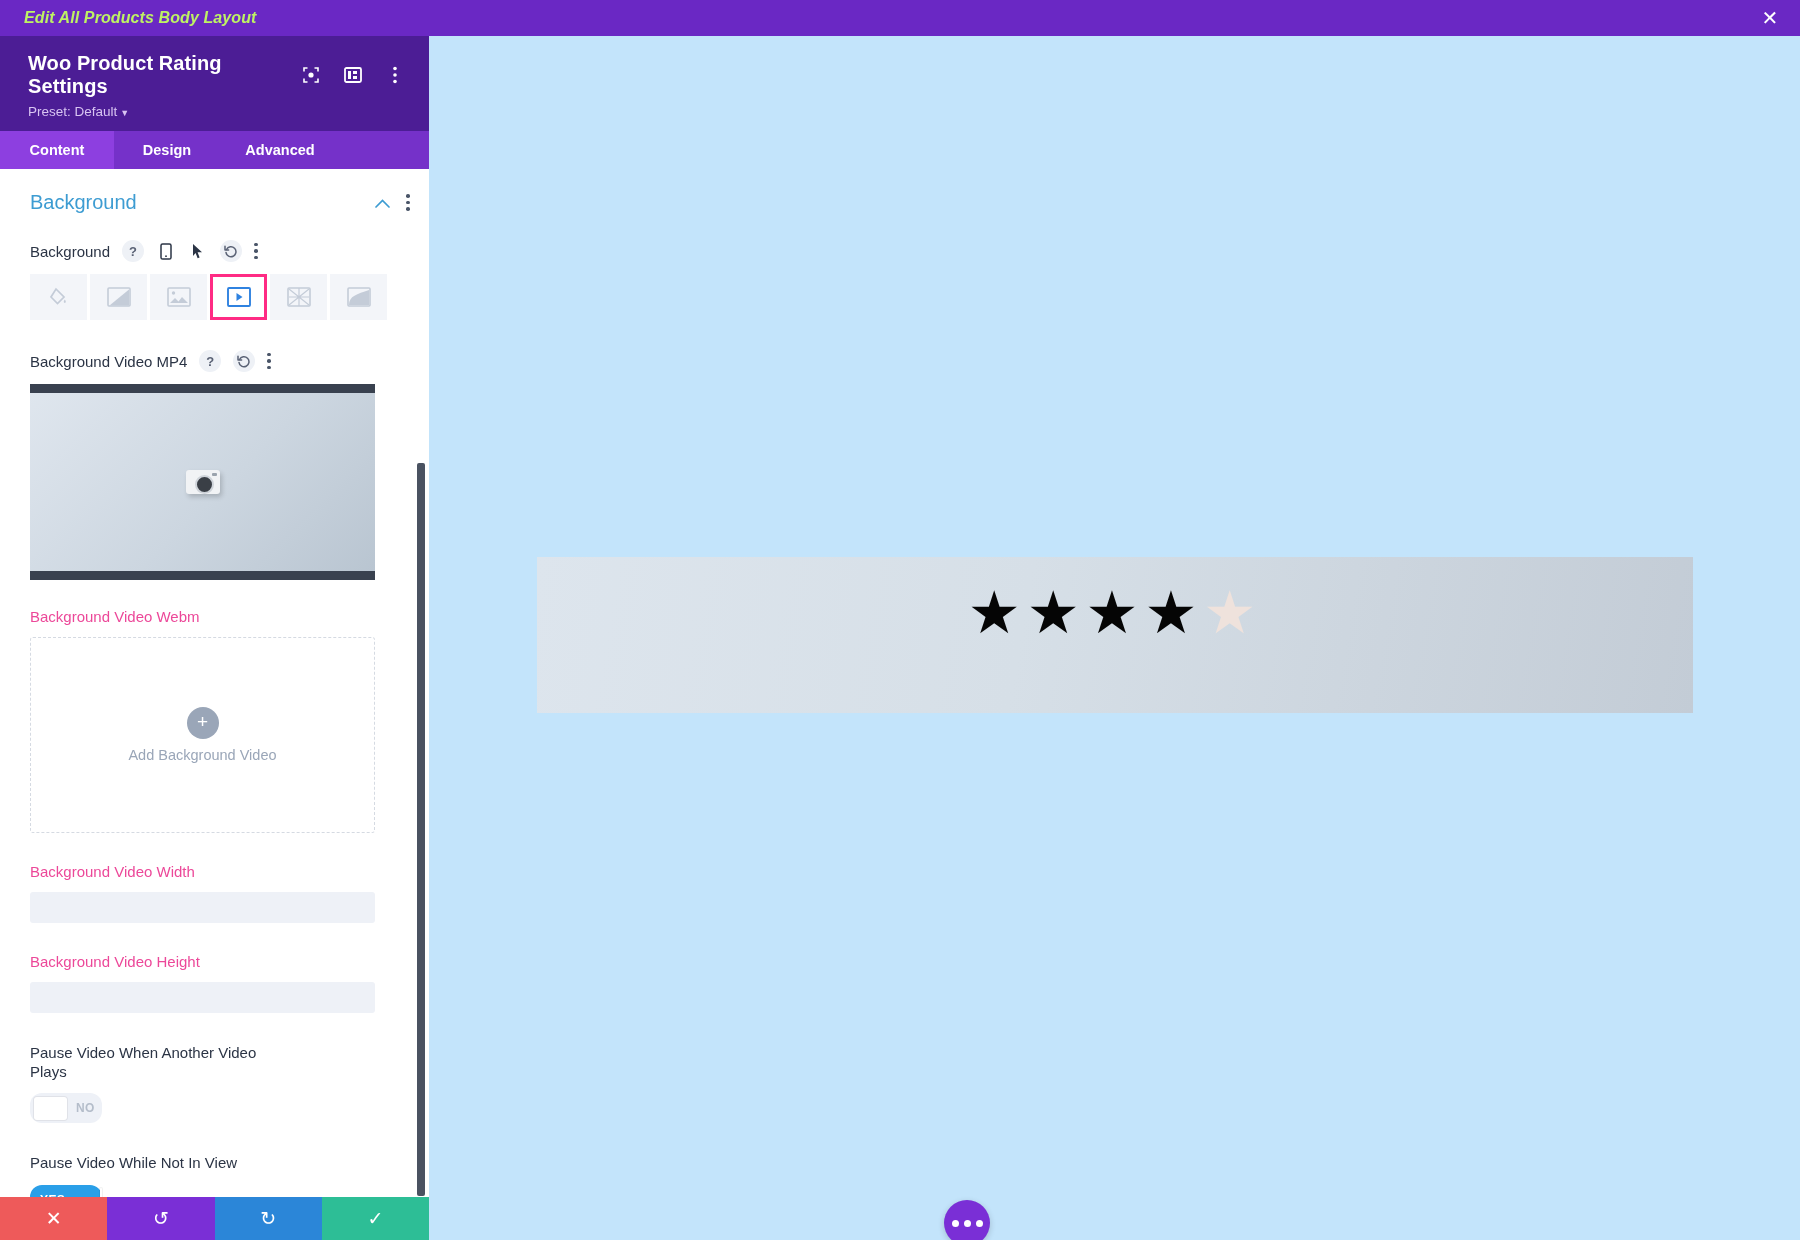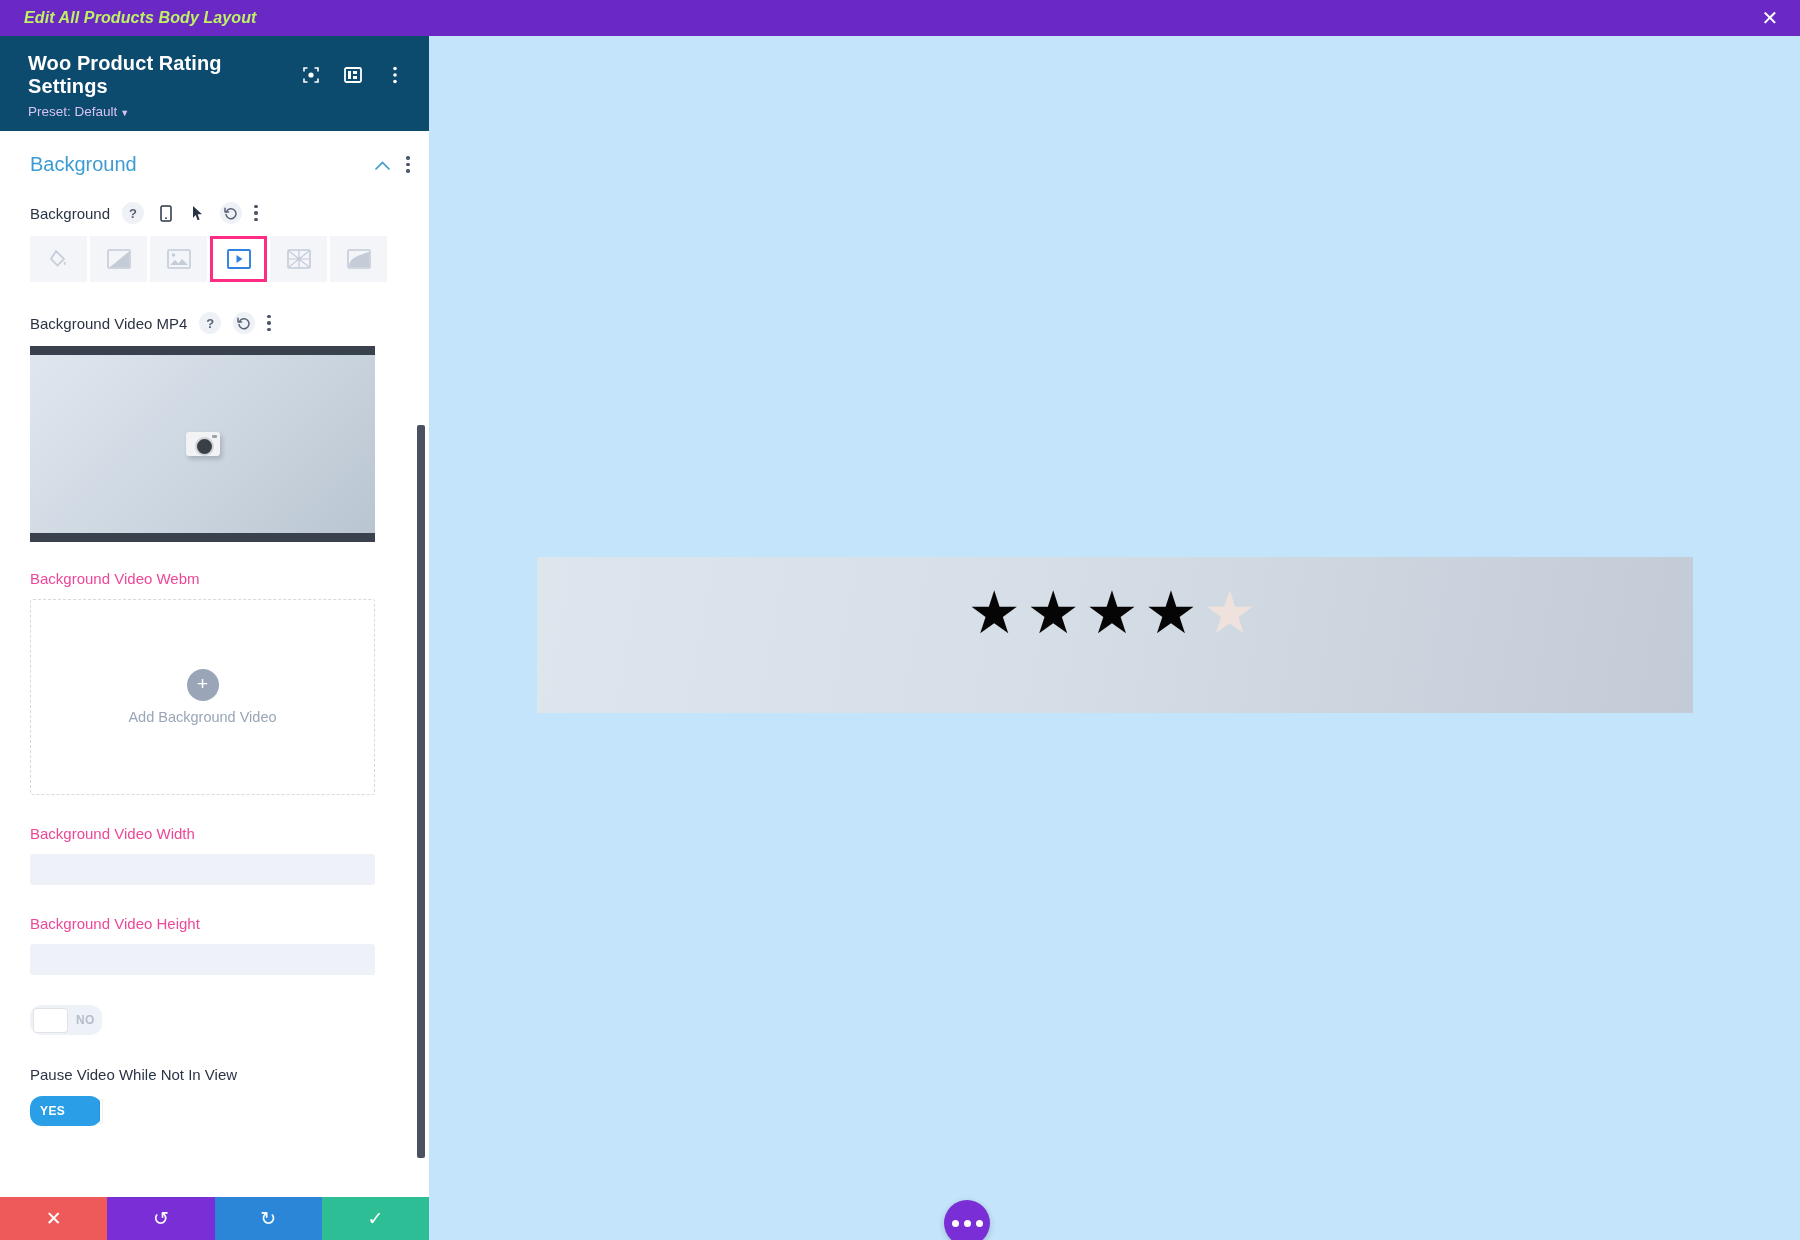--- a/index.html
+++ b/index.html
@@ -27,21 +27,21 @@
     cursor: pointer;
   }
 
   
   .panel {
     position: absolute; top: 36px; left: 0; width: 429px; height: 1204px;
     background: #ffffff;
     display: flex; flex-direction: column;
   }
   .panel-header {
-    background: #0c4a6e; padding: 16px 24px 12px 28px;
+    background: #4c1d95; padding: 16px 24px 12px 28px;
   }
   .panel-header-row { display: flex; align-items: center; }
   .panel-title {
     color: #ffffff; font-size: 20px; font-weight: bold; letter-spacing: .1px;
   }
   .panel-header-icons { display: flex; align-items: center; margin-left: auto; gap: 22px; }
   .hicon { width: 20px; height: 20px; display: flex; align-items: center; justify-content: center; cursor: pointer; }
   .preset {
     margin-top: 6px; color: #d8c4f2; font-size: 13.5px;
   }
@@ -216,20 +216,25 @@
                 <circle cx="2" cy="15.5" r="1.8" fill="#fff"></circle>
               </svg>
           </span>
         </div>
       </div>
       <div class="preset">
         <span>Preset: Default</span><span class="caret">▼</span>
       </div>
     </div>
 
+    <div class="tabs">
+      <div class="tab t0">Content</div>
+      <div class="tab t1">Design</div>
+      <div class="tab t2">Advanced</div>
+    </div>
 
     <div class="panel-body">
       <div class="panel-scroll">
 
         <div class="section-head">
           <span class="section-title">Background</span>
           <div class="section-head-icons">
             <span class="chev">
               <svg width="15" height="9" viewBox="0 0 15 9">
                   <path d="M1 8L7.5 1.5 14 8" fill="none" stroke="#3d9cd2" stroke-width="1.7" stroke-linecap="round"></path>
@@ -337,20 +342,21 @@
           <div class="upload-plus">+</div>
           <div class="upload-label">Add Background Video</div>
         </div>
 
         <div class="text-label">Background Video Width</div>
         <input class="text-input" type="text" value="" placeholder="" style="">
 
         <div class="text-label">Background Video Height</div>
         <input class="text-input" type="text" value="" placeholder="" style="">
 
+        <div class="toggle-label">Pause Video When Another Video Plays</div>
         <div class="toggle off">
           <span class="knob"></span>
           <span class="txt">NO</span>
         </div>
 
         <div class="toggle-label">Pause Video While Not In View</div>
         <div class="toggle on">
           <span class="knob"></span>
           <span class="txt">YES</span>
         </div>

